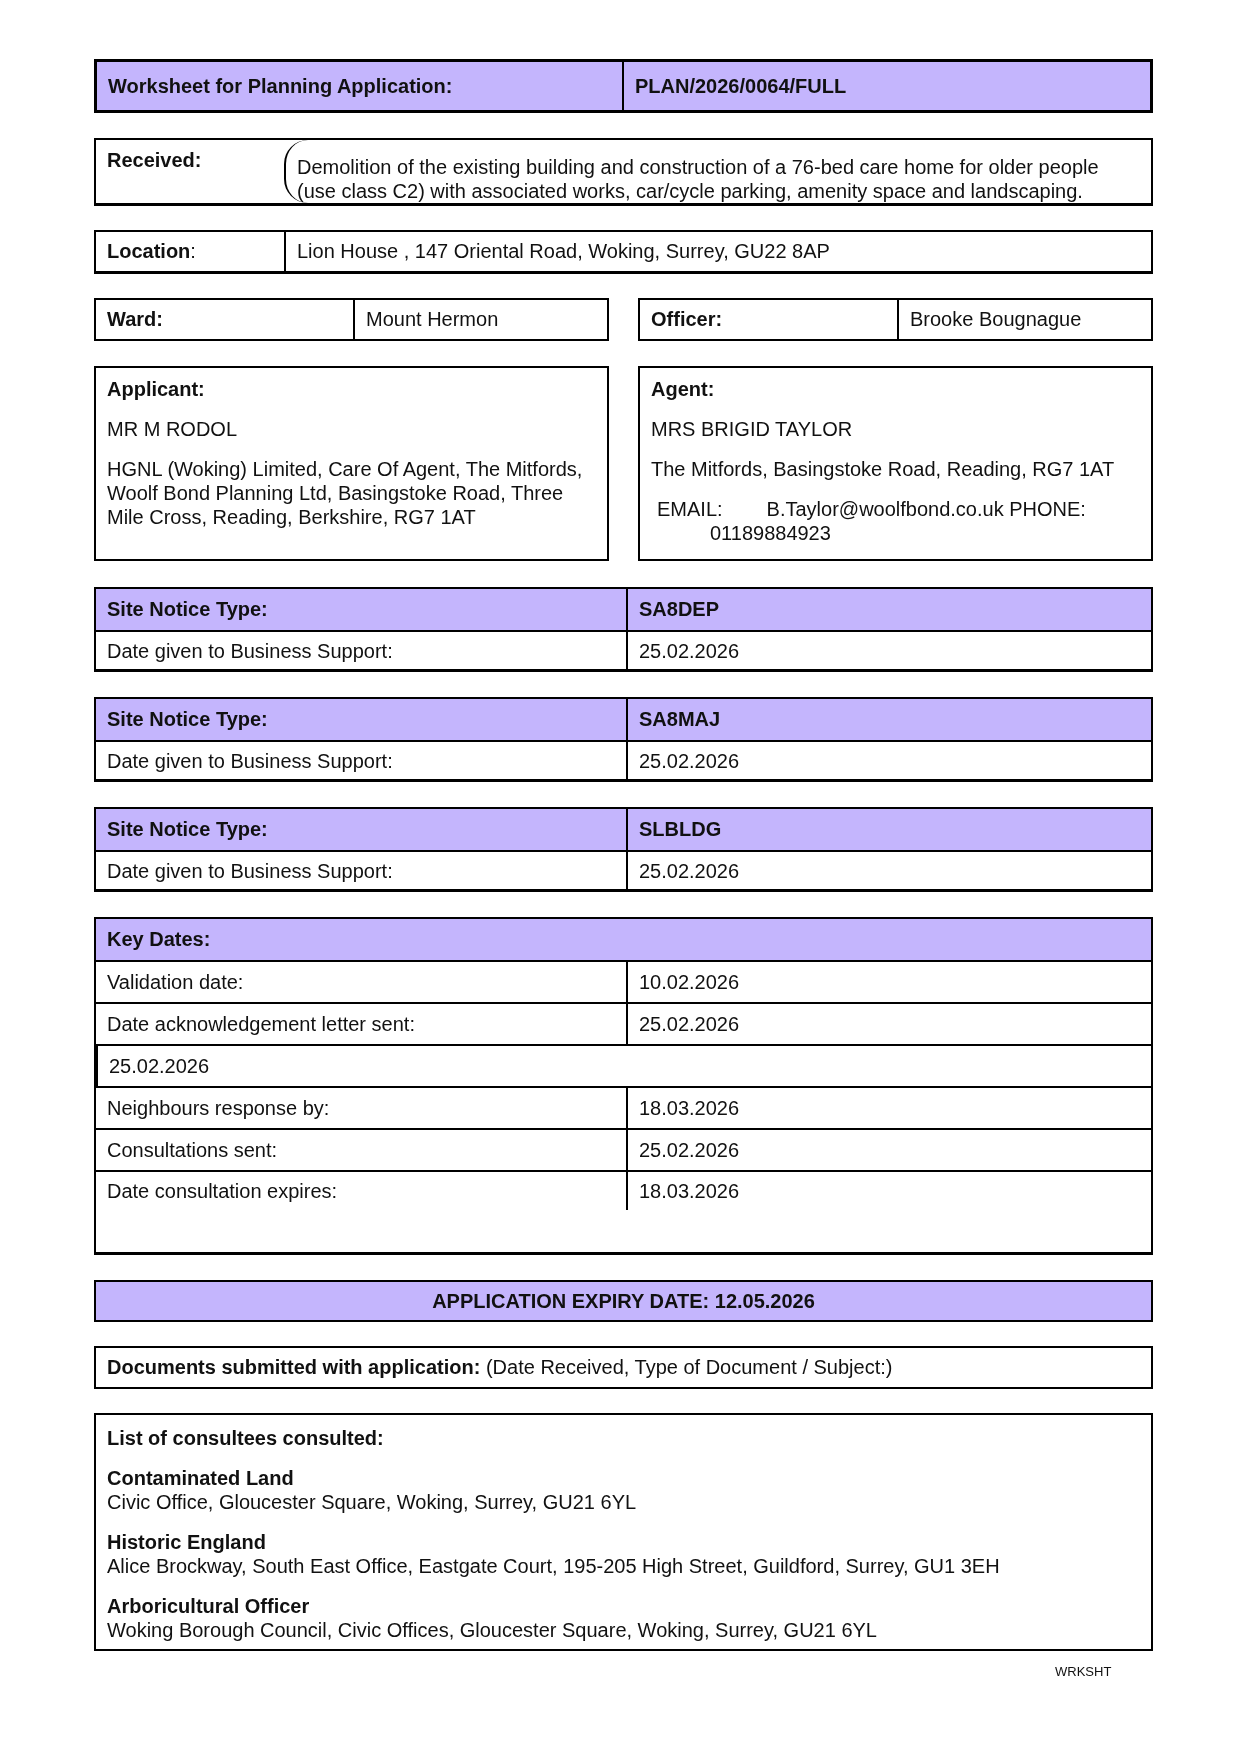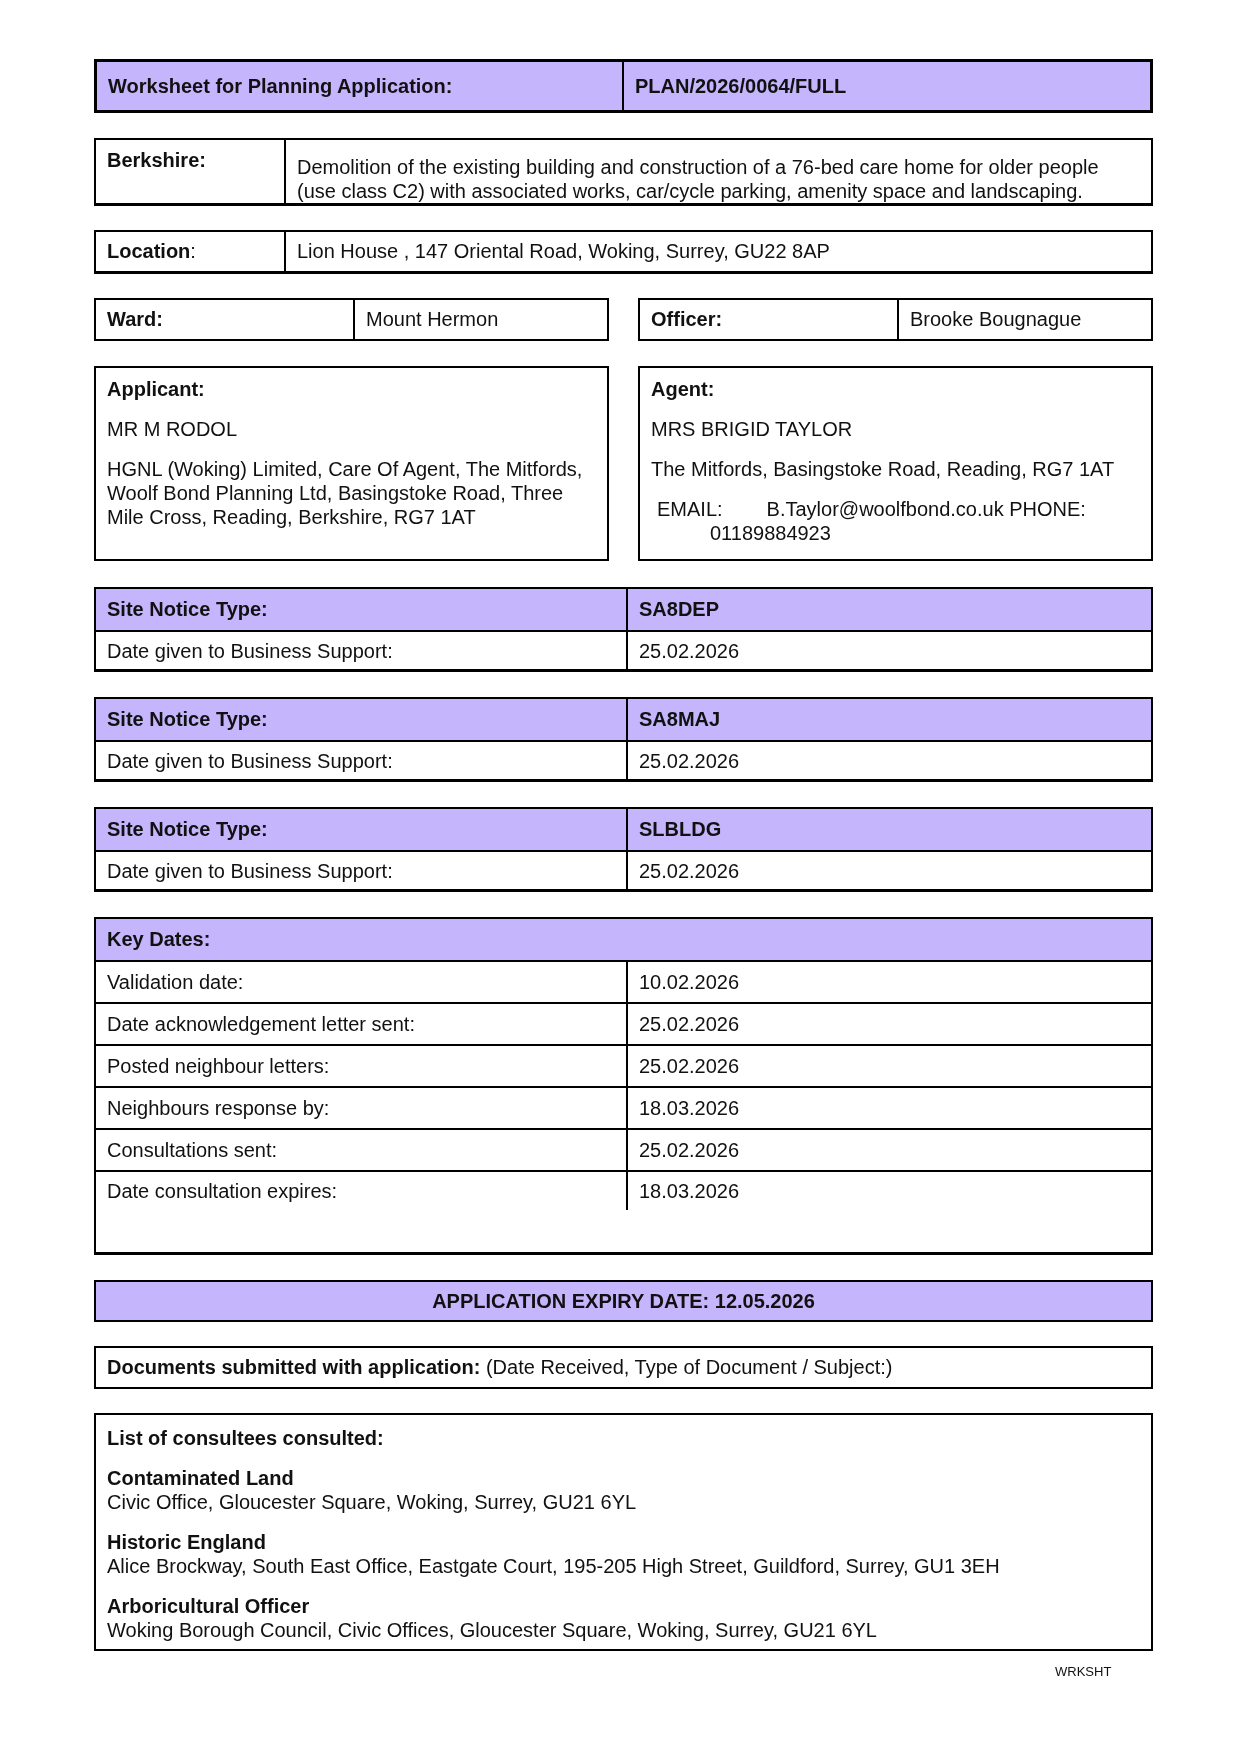--- a/index.html
+++ b/index.html
@@ -20,22 +20,22 @@
 </style>
 </head>
 <body>
 
 <div class="box thick grey row" style="top:59px;height:54px;">
   <div class="cell bold" style="width:525px;">Worksheet for Planning Application:</div>
   <div class="cell bold vline" style="flex:1;">PLAN/2026/0064/FULL</div>
 </div>
 
 <div class="box row" style="top:138px;height:68px;border-bottom-width:3px;">
-  <div class="cell bold" style="width:188px;align-items:flex-start;padding-top:9px;">Berkshire:</div>
-  <div class="cell vline" style="flex:1;align-items:flex-end;padding-top:15px;">
+  <div class="cell bold" style="width:188px;align-items:flex-start;padding-top:9px;">Received:</div>
+  <div class="cell vline" style="flex:1;align-items:flex-end;padding-top:15px;border-radius:24px;">
     <p class="p">Demolition of the existing building and construction of a 76-bed care home for older people (use class C2) with associated works, car/cycle parking, amenity space and landscaping.</p>
   </div>
 </div>
 
 <div class="box row" style="top:230px;height:44px;border-bottom-width:3px;">
   <div class="cell" style="width:188px;">
     <span class="bold">Location</span>
       <span>:</span>
   </div>
   <div class="cell vline" style="flex:1;">Lion House , 147 Oriental Road, Woking, Surrey, GU22 8AP</div>
@@ -107,21 +107,20 @@
   </div>
   <div class="row hline" style="height:42px;">
     <div class="cell" style="width:530px;">Validation date:</div>
     <div class="cell vline" style="flex:1;">10.02.2026</div>
   </div>
   <div class="row hline" style="height:42px;">
     <div class="cell" style="width:530px;">Date acknowledgement letter sent:</div>
     <div class="cell vline" style="flex:1;">25.02.2026</div>
   </div>
   <div class="row hline" style="height:42px;">
-    <div class="cell" style="width:530px;">Posted neighbour letters:</div>
     <div class="cell vline" style="flex:1;">25.02.2026</div>
   </div>
   <div class="row hline" style="height:42px;">
     <div class="cell" style="width:530px;">Neighbours response by:</div>
     <div class="cell vline" style="flex:1;">18.03.2026</div>
   </div>
   <div class="row hline" style="height:42px;">
     <div class="cell" style="width:530px;">Consultations sent:</div>
     <div class="cell vline" style="flex:1;">25.02.2026</div>
   </div>

